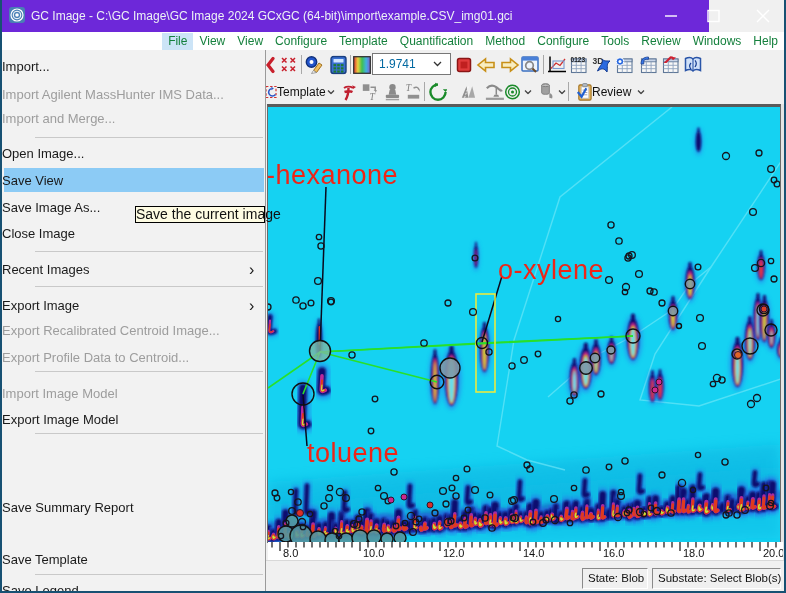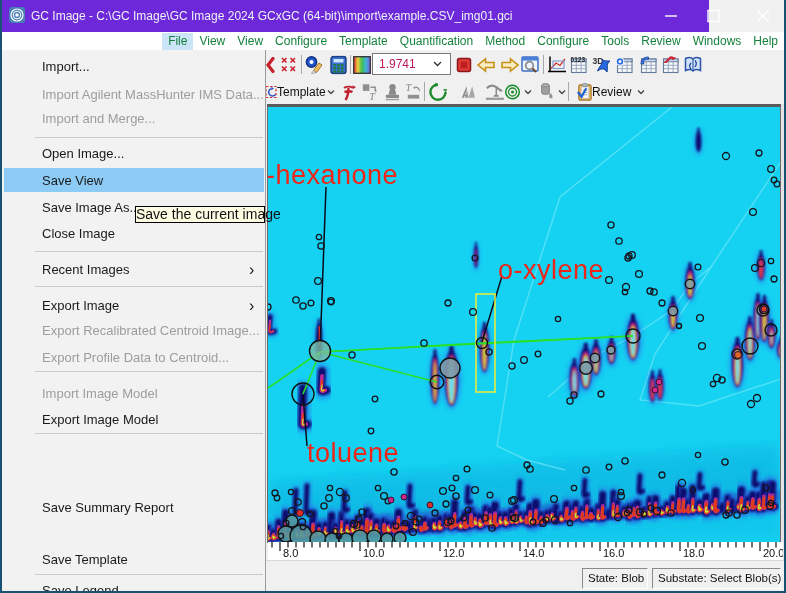--- a/index.html
+++ b/index.html
@@ -8,27 +8,27 @@
 .ttext { position:absolute; left:31px; top:9px; font-size:12px; }
 .wbtn { position:absolute; top:0; width:46px; height:32px; }
 .menubar { position:absolute; left:2px; top:32px; width:782px; height:18px; background:#fff; font-size:12px; color:#15803d; display:flex; align-items:center;justify-content:flex-end; }
 .mb { padding:1px 6px 2px 6px; white-space:nowrap; }
 .mb.hl { background:#cce4f7; }
 .toolbars { position:absolute; left:2px; top:50px; width:782px; height:54px; background:#f0f0f0; }
 .trow { position:absolute; left:264px; width:518px; }
 .ti { position:absolute; top:50%; transform:translateY(-50%); display:inline-flex; }
 .tsep { position:absolute; top:3px; width:1px; height:19px; background:#a8a8a8; }
 .tlabel { position:absolute; top:50%; transform:translateY(-50%); font-size:12px; color:#111; white-space:nowrap; }
-.combo { position:absolute; top:1px; display:inline-flex; align-items:center; justify-content:space-between; width:79px; height:22px; background:#fff; border:1px solid #777; font-size:12px; color:#be185d; padding:0 8px 0 6px; }
+.combo { position:absolute; top:1px; display:inline-flex; align-items:center; justify-content:space-between; width:79px; height:22px; background:#fff; border:1px solid #777; font-size:12px; color:#0369a1; padding:0 8px 0 6px; }
 .imgpanel { position:absolute; left:267px; top:104px; width:514px; height:439px; border:1px solid #6a6a6a; border-top:3px solid #5a5a5a; background:#15d2f2; }
 .statusbar { position:absolute; left:2px; top:560px; width:782px; height:31px; background:#f0f0f0; border-top:1px solid #d8d8d8; }
 .sbox { position:absolute; top:7px; height:21px; border:1px solid; border-color:#8a8a8a #fff #fff #8a8a8a; font-size:11.5px; color:#111; padding:3px 0 0 5px; white-space:nowrap; }
 .rightstrip { position:absolute; left:781px; top:104px; width:3px; height:456px; background:#e4e4e4; }
 .menu { position:absolute; left:2px; top:50px; width:264px; height:543px; background:#f2f2f2; border-right:1px solid #9a9a9a; font-size:13px; color:#1a1a1a; }
-.mi { position:absolute; left:0; width:263px; height:26px; line-height:26px; padding-left:40px; white-space:nowrap; }
+.mi { position:absolute; left:0; width:263px; height:26px; line-height:26px; white-space:nowrap; }
 .mi.dis { color:#9d9d9d; }
 .msep { position:absolute; left:33px; width:228px; border-top:1px solid #c9c9c9; }
 .mhl { position:absolute; left:2px; top:117.5px; width:260px; height:24px; background:#8ccbf5; }
 .marr { position:absolute; left:247px; font-size:16px; }
 .tooltip { position:absolute; left:135px; top:206px; width:130px; height:17px; background:#fefce3; border:1.5px solid #000; font-size:14px; color:#111; text-align:center; line-height:14.5px; z-index:30; white-space:nowrap; }
 .winborder { position:absolute; pointer-events:none; left:0; top:0; width:786px; height:593px; border:2px solid #175173; border-top:none; z-index:40; }
 svg { display:block; }
 .ti svg, .combo svg { display:inline-block; }
 </style></head>
 <body>

